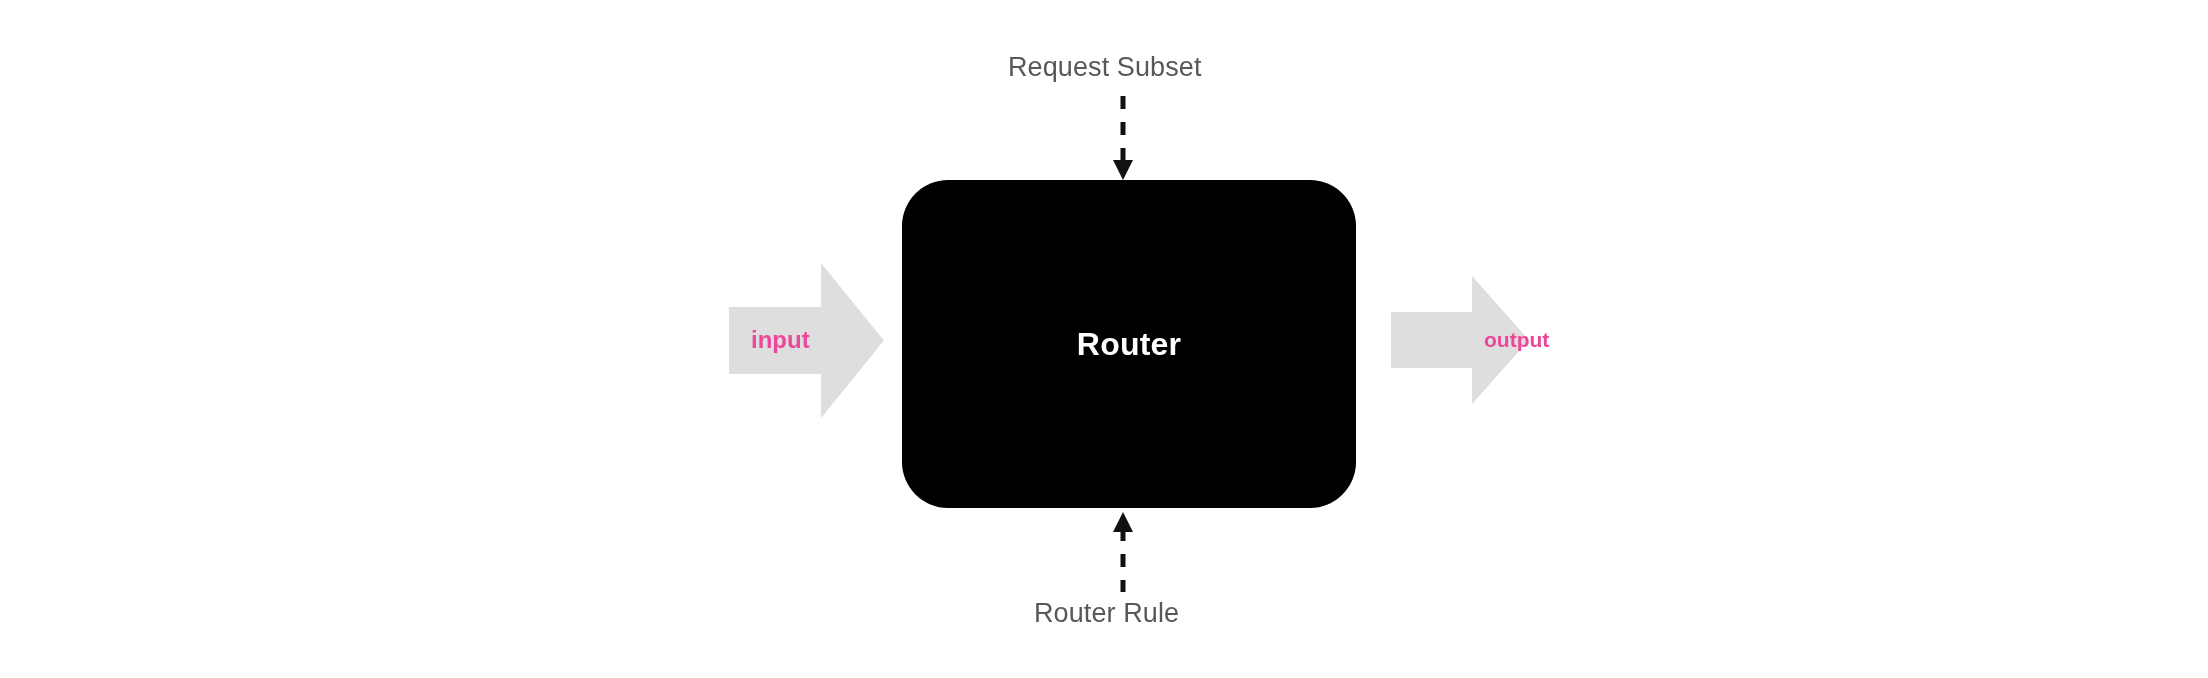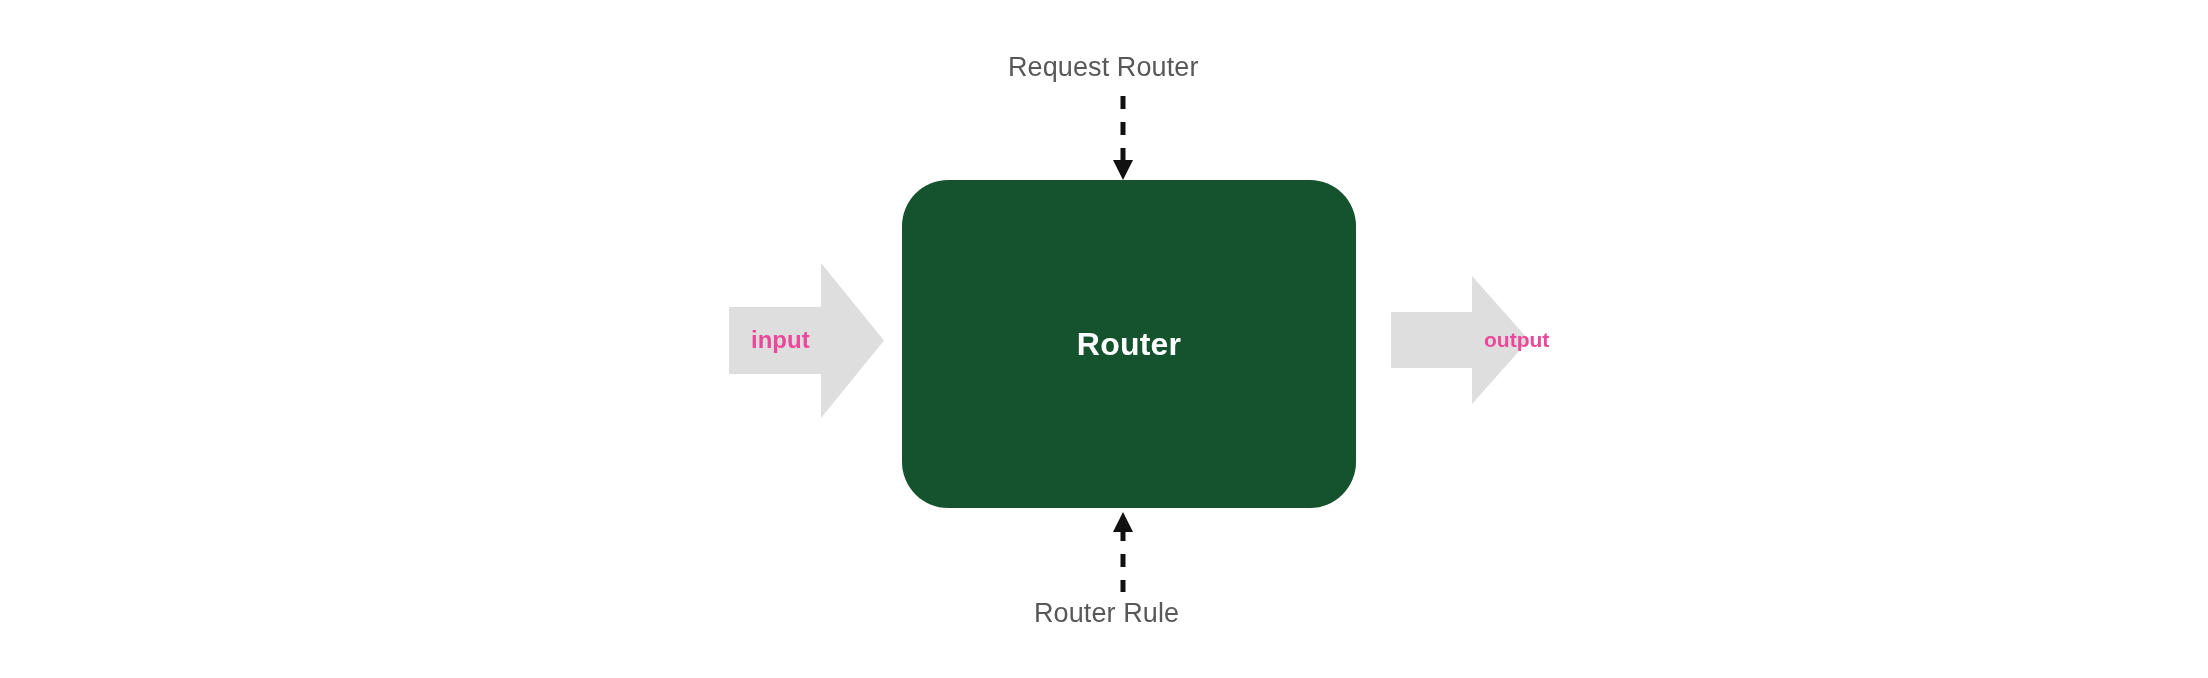--- a/index.html
+++ b/index.html
@@ -53,21 +53,21 @@
     display: block;
   }
 
   
   #router-box {
     position: absolute;
     left: 902px;
     top: 180px;
     width: 454px;
     height: 328px;
-    background: #14532d;
+    background: #000000;
     border-radius: 46px;
     display: flex;
     align-items: center;
     justify-content: center;
   }
   #router-label {
     color: #ffffff;
     font-size: 32px;
     font-weight: bold;
     letter-spacing: 0.2px;
@@ -144,21 +144,21 @@
 <div id="canvas">
 
 
   <div id="arrow-input" class="block-arrow">
     <svg width="155" height="155" viewBox="0 0 155 155">
       <path d="M0,44 L92,44 L92,0 L155,77.5 L92,155 L92,111 L0,111 Z" fill="#dedede"></path>
     </svg>
   </div>
   <div id="arrow-input-text" class="arrow-text">input</div>
 
-  <div id="label-request-context" class="side-label">Request Router</div>
+  <div id="label-request-context" class="side-label">Request Subset</div>
   <div id="connector-top" class="dashed-connector">
     <svg width="36" height="86" viewBox="0 0 36 86">
       <line x1="18" y1="0" x2="18" y2="64" stroke="#111111" stroke-width="5" stroke-dasharray="13,13"></line>
       <path d="M18,84 L8,64 L28,64 Z" fill="#111111"></path>
     </svg>
   </div>
 
   <div id="router-box">
     <span id="router-label">Router</span>
   </div>

